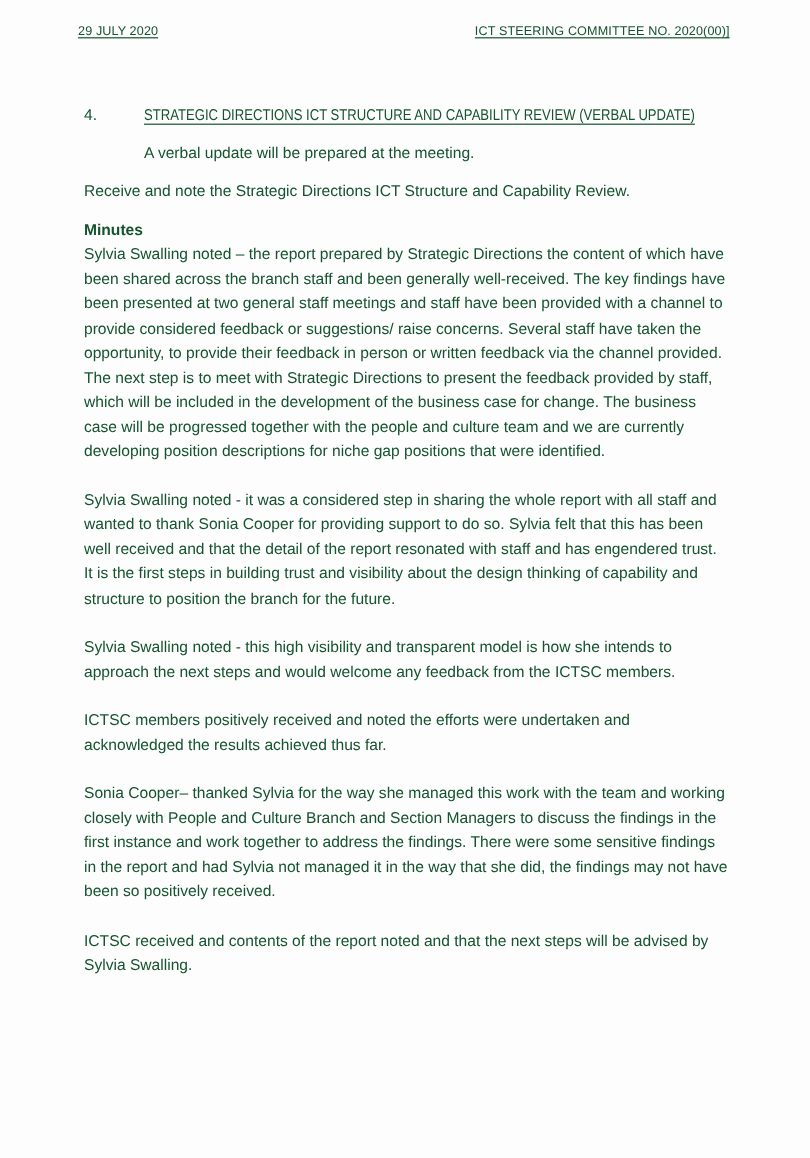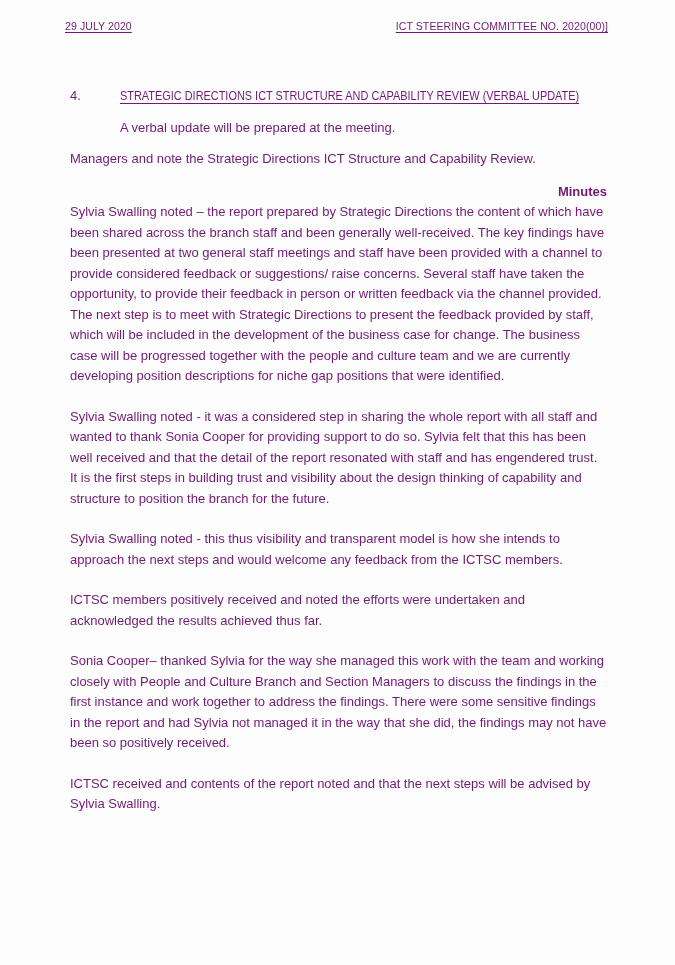--- a/index.html
+++ b/index.html
@@ -3,21 +3,21 @@
 <meta charset="utf-8">
 <style>
   * { margin: 0; padding: 0; box-sizing: border-box; }
   html, body { background: #e9e9e9; }
   .page {
     position: relative;
     width: 675px;
     height: 965px;
     margin: 0 auto;
     background: #fdfdfd;
-    color: #701a75;
+    color: #14532d;
     font-family: "Liberation Sans", sans-serif;
     overflow: hidden;
   }
   
   .doc-header {
     position: absolute;
     top: 20px;
     left: 65px;
     right: 67px;
     display: flex;
@@ -52,21 +52,21 @@
   }
   .section-intro { margin: 11px 0 0 50px; }
   .recommendation-heading {
     margin-top: 28px;
     text-decoration: underline;
     text-decoration-thickness: 1px;
     text-underline-offset: 3px;
     letter-spacing: 0.2px;
   }
   .recommendation-body { margin-top: 11px; }
-  .minutes-heading { margin-top: 12px; font-weight: bold; text-align: right; }
+  .minutes-heading { margin-top: 12px; font-weight: bold; }
   .minutes-paragraphs p { margin: 0 0 20px 0; }
   
   .doc-footer {
     position: absolute;
     left: 55px;
     top: 921px;
     width: 550px;
   }
   .footer-rule {
     border-top: 2px solid #141414;
@@ -92,28 +92,28 @@
 
   <div class="content">
 
     <div class="section-row">
       <span class="section-number">4.</span>
       <span class="section-title">STRATEGIC DIRECTIONS ICT STRUCTURE AND CAPABILITY REVIEW (VERBAL UPDATE)</span>
     </div>
 
     <p class="section-intro">A verbal update will be prepared at the meeting.</p>
 
-    <p class="recommendation-body">Managers and note the Strategic Directions ICT Structure and Capability Review.</p>
+    <p class="recommendation-body">Receive and note the Strategic Directions ICT Structure and Capability Review.</p>
 
     <div class="minutes-heading">Minutes</div>
 
     <div class="minutes-paragraphs">
       <p>Sylvia Swalling noted – the report prepared by Strategic Directions the content of which have been shared across the branch staff and been generally well-received. The key findings have been presented at two general staff meetings and staff have been provided with a channel to provide considered feedback or suggestions/ raise concerns. Several staff have taken the opportunity, to provide their feedback in person or written feedback via the channel provided. The next step is to meet with Strategic Directions to present the feedback provided by staff, which will be included in the development of the business case for change. The business case will be progressed together with the people and culture team and we are currently developing position descriptions for niche gap positions that were identified.</p>
       <p>Sylvia Swalling noted - it was a considered step in sharing the whole report with all staff and wanted to thank Sonia Cooper for providing support to do so. Sylvia felt that this has been well received and that the detail of the report resonated with staff and has engendered trust. It is the first steps in building trust and visibility about the design thinking of capability and structure to position the branch for the future.</p>
-      <p>Sylvia Swalling noted - this thus visibility and transparent model is how she intends to approach the next steps and would welcome any feedback from the ICTSC members.</p>
+      <p>Sylvia Swalling noted - this high visibility and transparent model is how she intends to approach the next steps and would welcome any feedback from the ICTSC members.</p>
       <p>ICTSC members positively received and noted the efforts were undertaken and acknowledged the results achieved thus far.</p>
       <p>Sonia Cooper– thanked Sylvia for the way she managed this work with the team and working closely with People and Culture Branch and Section Managers to discuss the findings in the first instance and work together to address the findings. There were some sensitive findings in the report and had Sylvia not managed it in the way that she did, the findings may not have been so positively received.</p>
       <p>ICTSC received and contents of the report noted and that the next steps will be advised by Sylvia Swalling.</p>
     </div>
 
   </div>
 
 
 </div>
 

